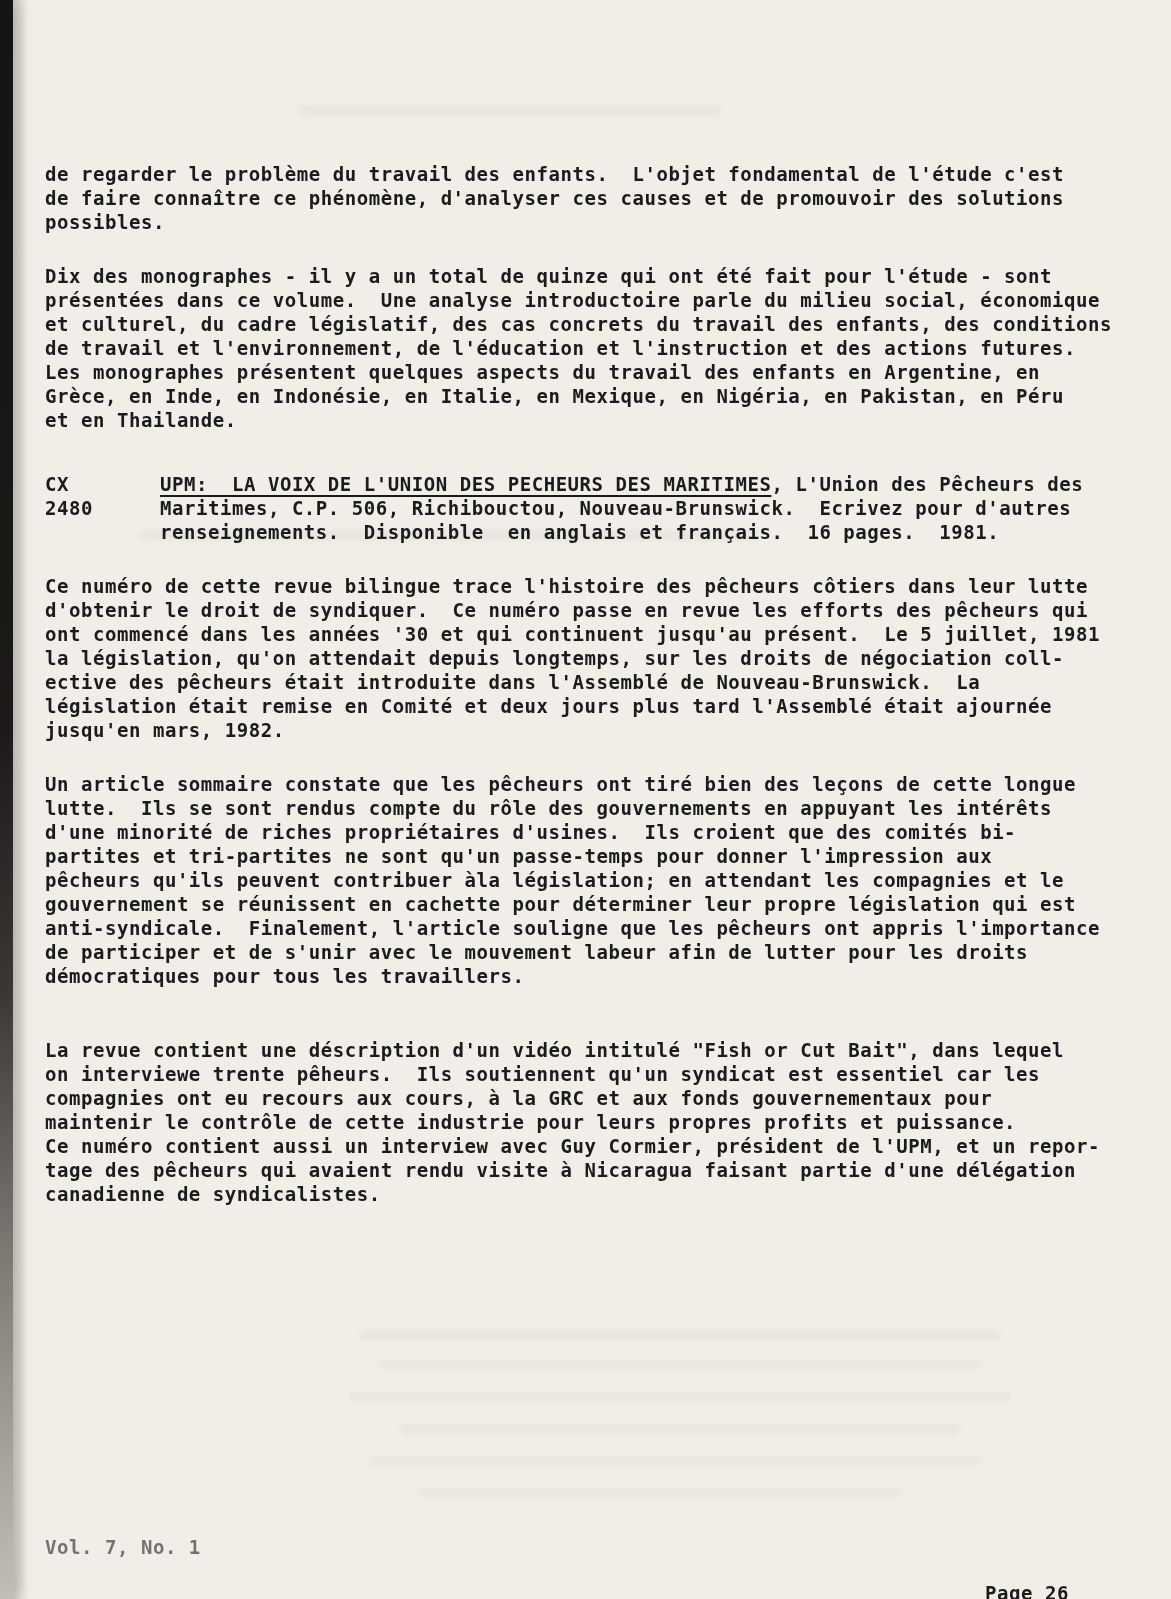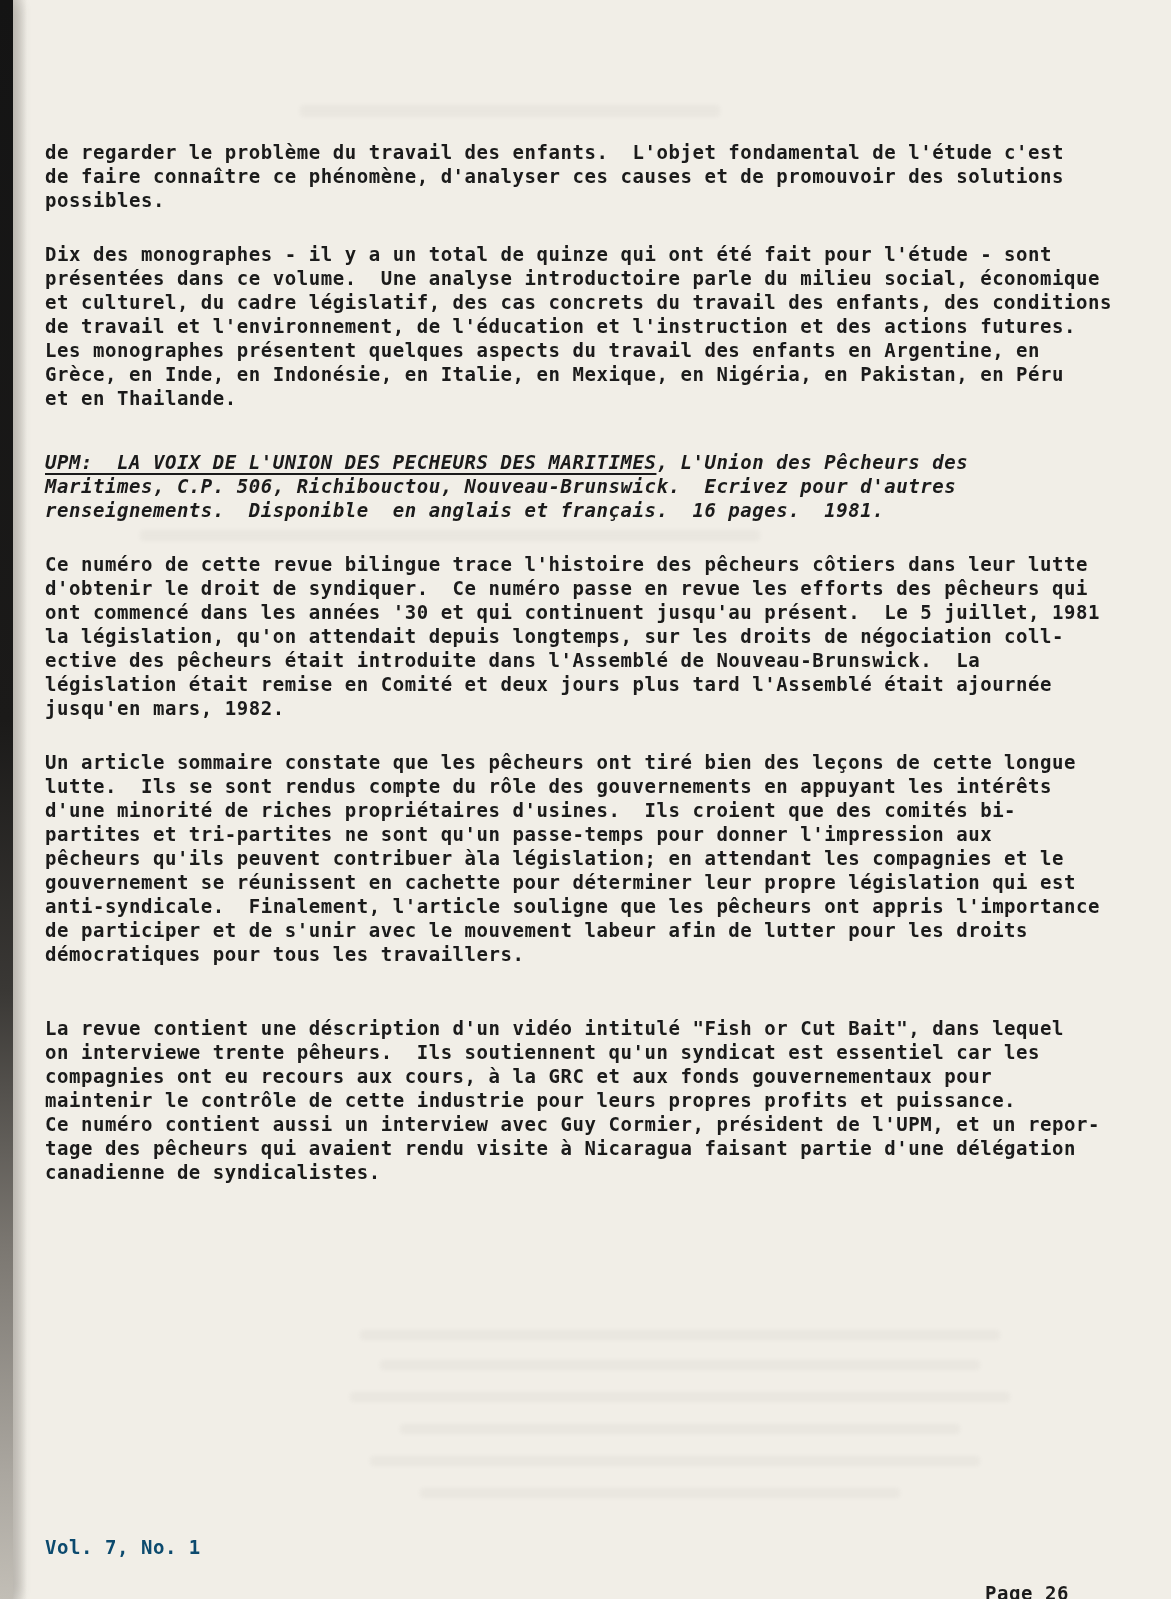--- a/index.html
+++ b/index.html
@@ -32,21 +32,21 @@
   .gutter-soft {
     position: absolute;
     left: 13px; top: 0;
     width: 14px;
     height: 100%;
     background: linear-gradient(90deg, rgba(90,85,78,0.28), rgba(90,85,78,0));
   }
   .content {
     position: absolute;
     left: 45px;
-    top: 140px;
+    top: 162px;
     right: 30px;
     color: #1b1b1b;
     font-size: 19px;
     line-height: 24px;
     font-weight: 600;
     letter-spacing: 0.55px;
   }
   .para {
     margin: 0 0 30px 0;
     white-space: pre;
@@ -54,32 +54,32 @@
   .entry {
     display: flex;
     margin-top: 40px;
     margin-bottom: 30px;
   }
   .entry-code {
     width: 115px;
     flex: 0 0 115px;
     white-space: pre;
   }
-  .entry-body { white-space: pre; font-style: italic; }
+  .entry-body { white-space: pre; }
   .entry-title-underline {
     text-decoration: underline;
     text-decoration-thickness: 2px;
     text-underline-offset: 4px;
   }
   .para-last-extra { margin-top: 50px; }
   .footer-vol {
     position: absolute;
     left: 45px;
     top: 1536px;
-    color: #0c4a6e;
+    color: #737373;
     font-size: 19px;
     font-weight: 600;
     letter-spacing: 0.55px;
     white-space: pre;
   }
   .footer-page {
     position: absolute;
     left: 985px;
     top: 1546px;
     color: #1b1b1b;
@@ -125,20 +125,22 @@
     <p class="para">Dix des monographes - il y a un total de quinze qui ont été fait pour l'étude - sont
 présentées dans ce volume.  Une analyse introductoire parle du milieu social, économique
 et culturel, du cadre législatif, des cas concrets du travail des enfants, des conditions
 de travail et l'environnement, de l'éducation et l'instruction et des actions futures.
 Les monographes présentent quelques aspects du travail des enfants en Argentine, en
 Grèce, en Inde, en Indonésie, en Italie, en Mexique, en Nigéria, en Pakistan, en Péru
 et en Thailande.</p>
 
 
     <div class="entry">
+      <div class="entry-code">CX
+2480</div>
       <div class="entry-body"><span class="entry-title-underline">UPM:  LA VOIX DE L'UNION DES PECHEURS DES MARITIMES</span><span>, L'Union des Pêcheurs des</span>
 <span>Maritimes, C.P. 506, Richibouctou, Nouveau-Brunswick.  Ecrivez pour d'autres
 renseignements.  Disponible  en anglais et français.  16 pages.  1981.</span></div>
     </div>
 
     <p class="para">Ce numéro de cette revue bilingue trace l'histoire des pêcheurs côtiers dans leur lutte
 d'obtenir le droit de syndiquer.  Ce numéro passe en revue les efforts des pêcheurs qui
 ont commencé dans les années '30 et qui continuent jusqu'au présent.  Le 5 juillet, 1981
 la législation, qu'on attendait depuis longtemps, sur les droits de négociation coll-
 ective des pêcheurs était introduite dans l'Assemblé de Nouveau-Brunswick.  La

